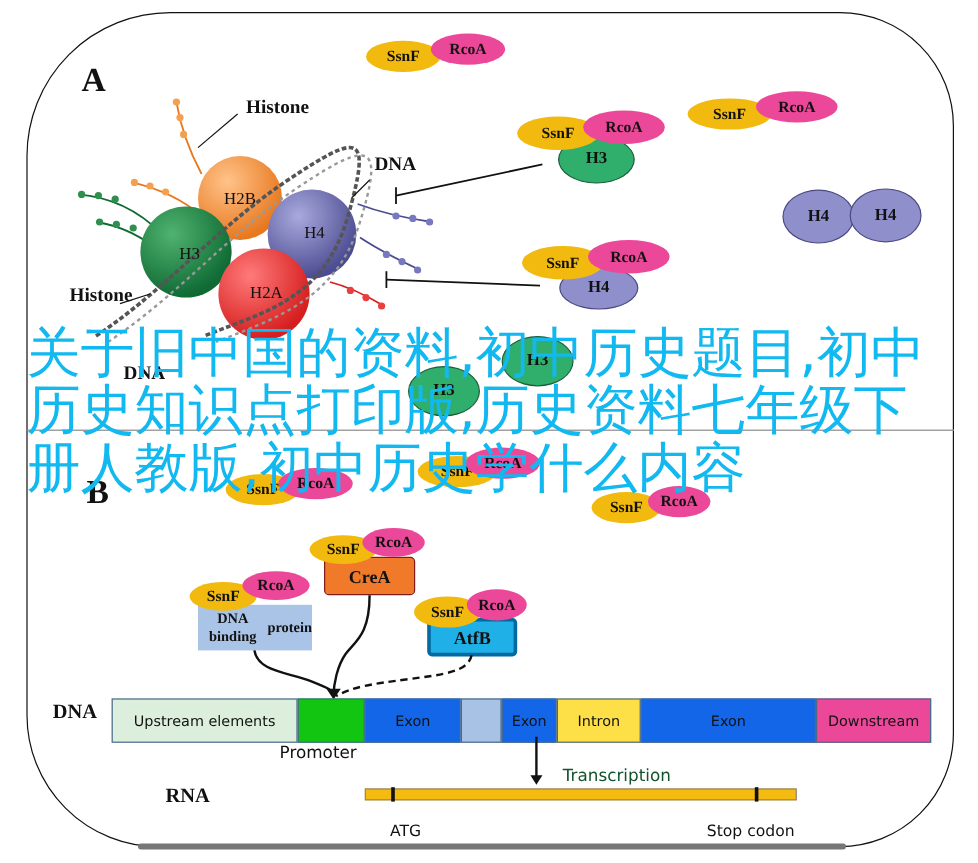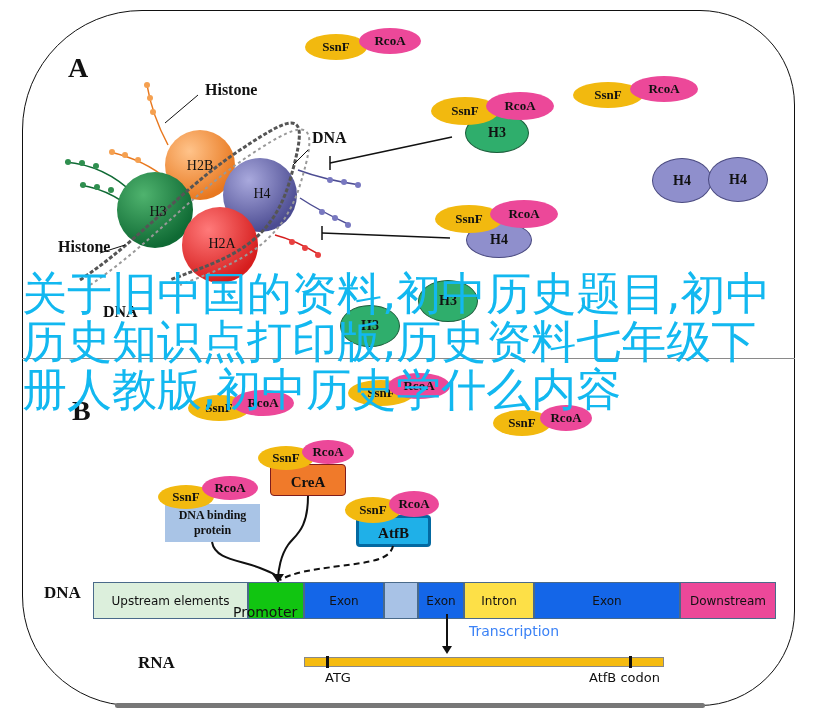--- a/index.html
+++ b/index.html
@@ -10,21 +10,21 @@
   .abs { position:absolute; }
   .panel-letter { font-weight:bold; font-size:28px; color:#111; }
   .lbl { font-weight:bold; font-size:16px; color:#111; }
   .ell { position:absolute; border-radius:50%; display:flex; align-items:center; justify-content:center; font-weight:bold; font-size:13px; color:#111; }
   .ssnf { background:#f2b90f; }
   .rcoa { background:#ec4899; }
   .h4oval { position:absolute; border-radius:50%; background:#8f8fcc; border:1.5px solid #4a4a80; display:flex; align-items:center; justify-content:center; font-weight:bold; font-size:14px; color:#111; box-sizing:border-box; }
   .h3oval { position:absolute; border-radius:50%; background:#2fae6c; border:1.5px solid #1b5e3b; display:flex; align-items:center; justify-content:center; font-weight:bold; font-size:14px; color:#111; box-sizing:border-box; }
   .box { position:absolute; display:flex; align-items:center; justify-content:center; font-weight:bold; color:#111; text-align:center; box-sizing:border-box; }
   .seg { position:absolute; top:582px; height:37px; display:flex; align-items:center; justify-content:center; font-family:"DejaVu Sans", sans-serif; font-size:12px; color:#111; box-sizing:border-box; border:1px solid #4a6a8a; }
-  .sans { font-family:"DejaVu Sans", sans-serif; }
+  .sans { font-family:"DejaVu Sans", sans-serif;margin-top:16px; }
   .overlay { position:absolute; left:22px; top:270px; width:760px; font-family:"DejaVu Sans", sans-serif; font-size:45px; line-height:48px; color:#12b8f0; letter-spacing:0px; font-weight:500; }
 </style>
 </head>
 <body>
 
 <div class="frame"></div>
 <div class="bottom-shadow"></div>
 <div class="divider"></div>
 
 <div class="abs panel-letter" style="left:68px;top:52px;">A</div>
@@ -136,21 +136,21 @@
 
 <div class="ell ssnf" style="left:188px;top:395px;width:62px;height:26px;">SsnF</div>
 <div class="ell rcoa" style="left:232px;top:390px;width:62px;height:26px;">RcoA</div>
 
 <div class="ell ssnf" style="left:348px;top:380px;width:66px;height:26px;">SsnF</div>
 <div class="ell rcoa" style="left:388px;top:373px;width:62px;height:26px;">RcoA</div>
 
 <div class="ell ssnf" style="left:493px;top:410px;width:58px;height:26px;">SsnF</div>
 <div class="ell rcoa" style="left:540px;top:405px;width:52px;height:26px;">RcoA</div>
 
-<div class="box" style="left:165px;top:504px;width:95px;height:38px;background:#a9c4e6;font-size:12px;line-height:15px;flex-direction:column;">
+<div class="box" style="left:165px;top:504px;width:95px;height:38px;background:#a9c4e6;font-size:12px;line-height:15px;flex-direction:row;">
   <span>DNA binding</span>
   <span>protein</span>
 </div>
 <div class="ell ssnf" style="left:158px;top:485px;width:56px;height:24px;">SsnF</div>
 <div class="ell rcoa" style="left:202px;top:476px;width:56px;height:24px;">RcoA</div>
 
 <div class="box" style="left:270px;top:464px;width:76px;height:32px;background:#f07a2a;border:1px solid #7f1d1d;border-radius:4px;font-size:15px;padding-top:4px;">CreA</div>
 <div class="ell ssnf" style="left:258px;top:446px;width:56px;height:24px;">SsnF</div>
 <div class="ell rcoa" style="left:302px;top:440px;width:52px;height:24px;">RcoA</div>
 
@@ -174,22 +174,22 @@
 <div class="seg" style="left:464px;width:70px;background:#fde047;">Intron</div>
 <div class="seg" style="left:534px;width:146px;background:#1466e8;">Exon</div>
 <div class="seg" style="left:680px;width:96px;background:#ec4899;">Downstream</div>
 
 <div class="abs sans" style="left:233px;top:604px;font-size:14px;color:#111;">Promoter</div>
 
 <svg class="abs" style="left:440px;top:612px;" width="14" height="44">
   <line x1="7" y1="2" x2="7" y2="36" stroke="#111" stroke-width="2"></line>
   <polygon points="2,34 12,34 7,42" fill="#111"></polygon>
 </svg>
-<div class="abs sans" style="left:469px;top:623px;font-size:14px;color:#3b82f6;">Transcription</div>
+<div class="abs sans" style="left:469px;top:623px;font-size:14px;color:#14532d;">Transcription</div>
 
 <div class="abs lbl" style="left:138px;top:653px;font-size:17px;">RNA</div>
 <div class="abs" style="left:304px;top:657px;width:360px;height:10px;background:#f5bb10;border:1px solid #888;box-sizing:border-box;"></div>
 <div class="abs" style="left:326px;top:656px;width:3px;height:12px;background:#111;"></div>
 <div class="abs" style="left:629px;top:656px;width:3px;height:12px;background:#111;"></div>
 <div class="abs sans" style="left:325px;top:670px;font-size:13px;color:#111;">ATG</div>
-<div class="abs sans" style="left:589px;top:670px;font-size:13px;color:#111;">AtfB codon</div>
+<div class="abs sans" style="left:589px;top:670px;font-size:13px;color:#111;">Stop codon</div>
 
 <div class="overlay">关于旧中国的资料,初中历史题目,初中历史知识点打印版,历史资料七年级下册人教版,初中历史学什么内容</div>
 
 </body></html>

